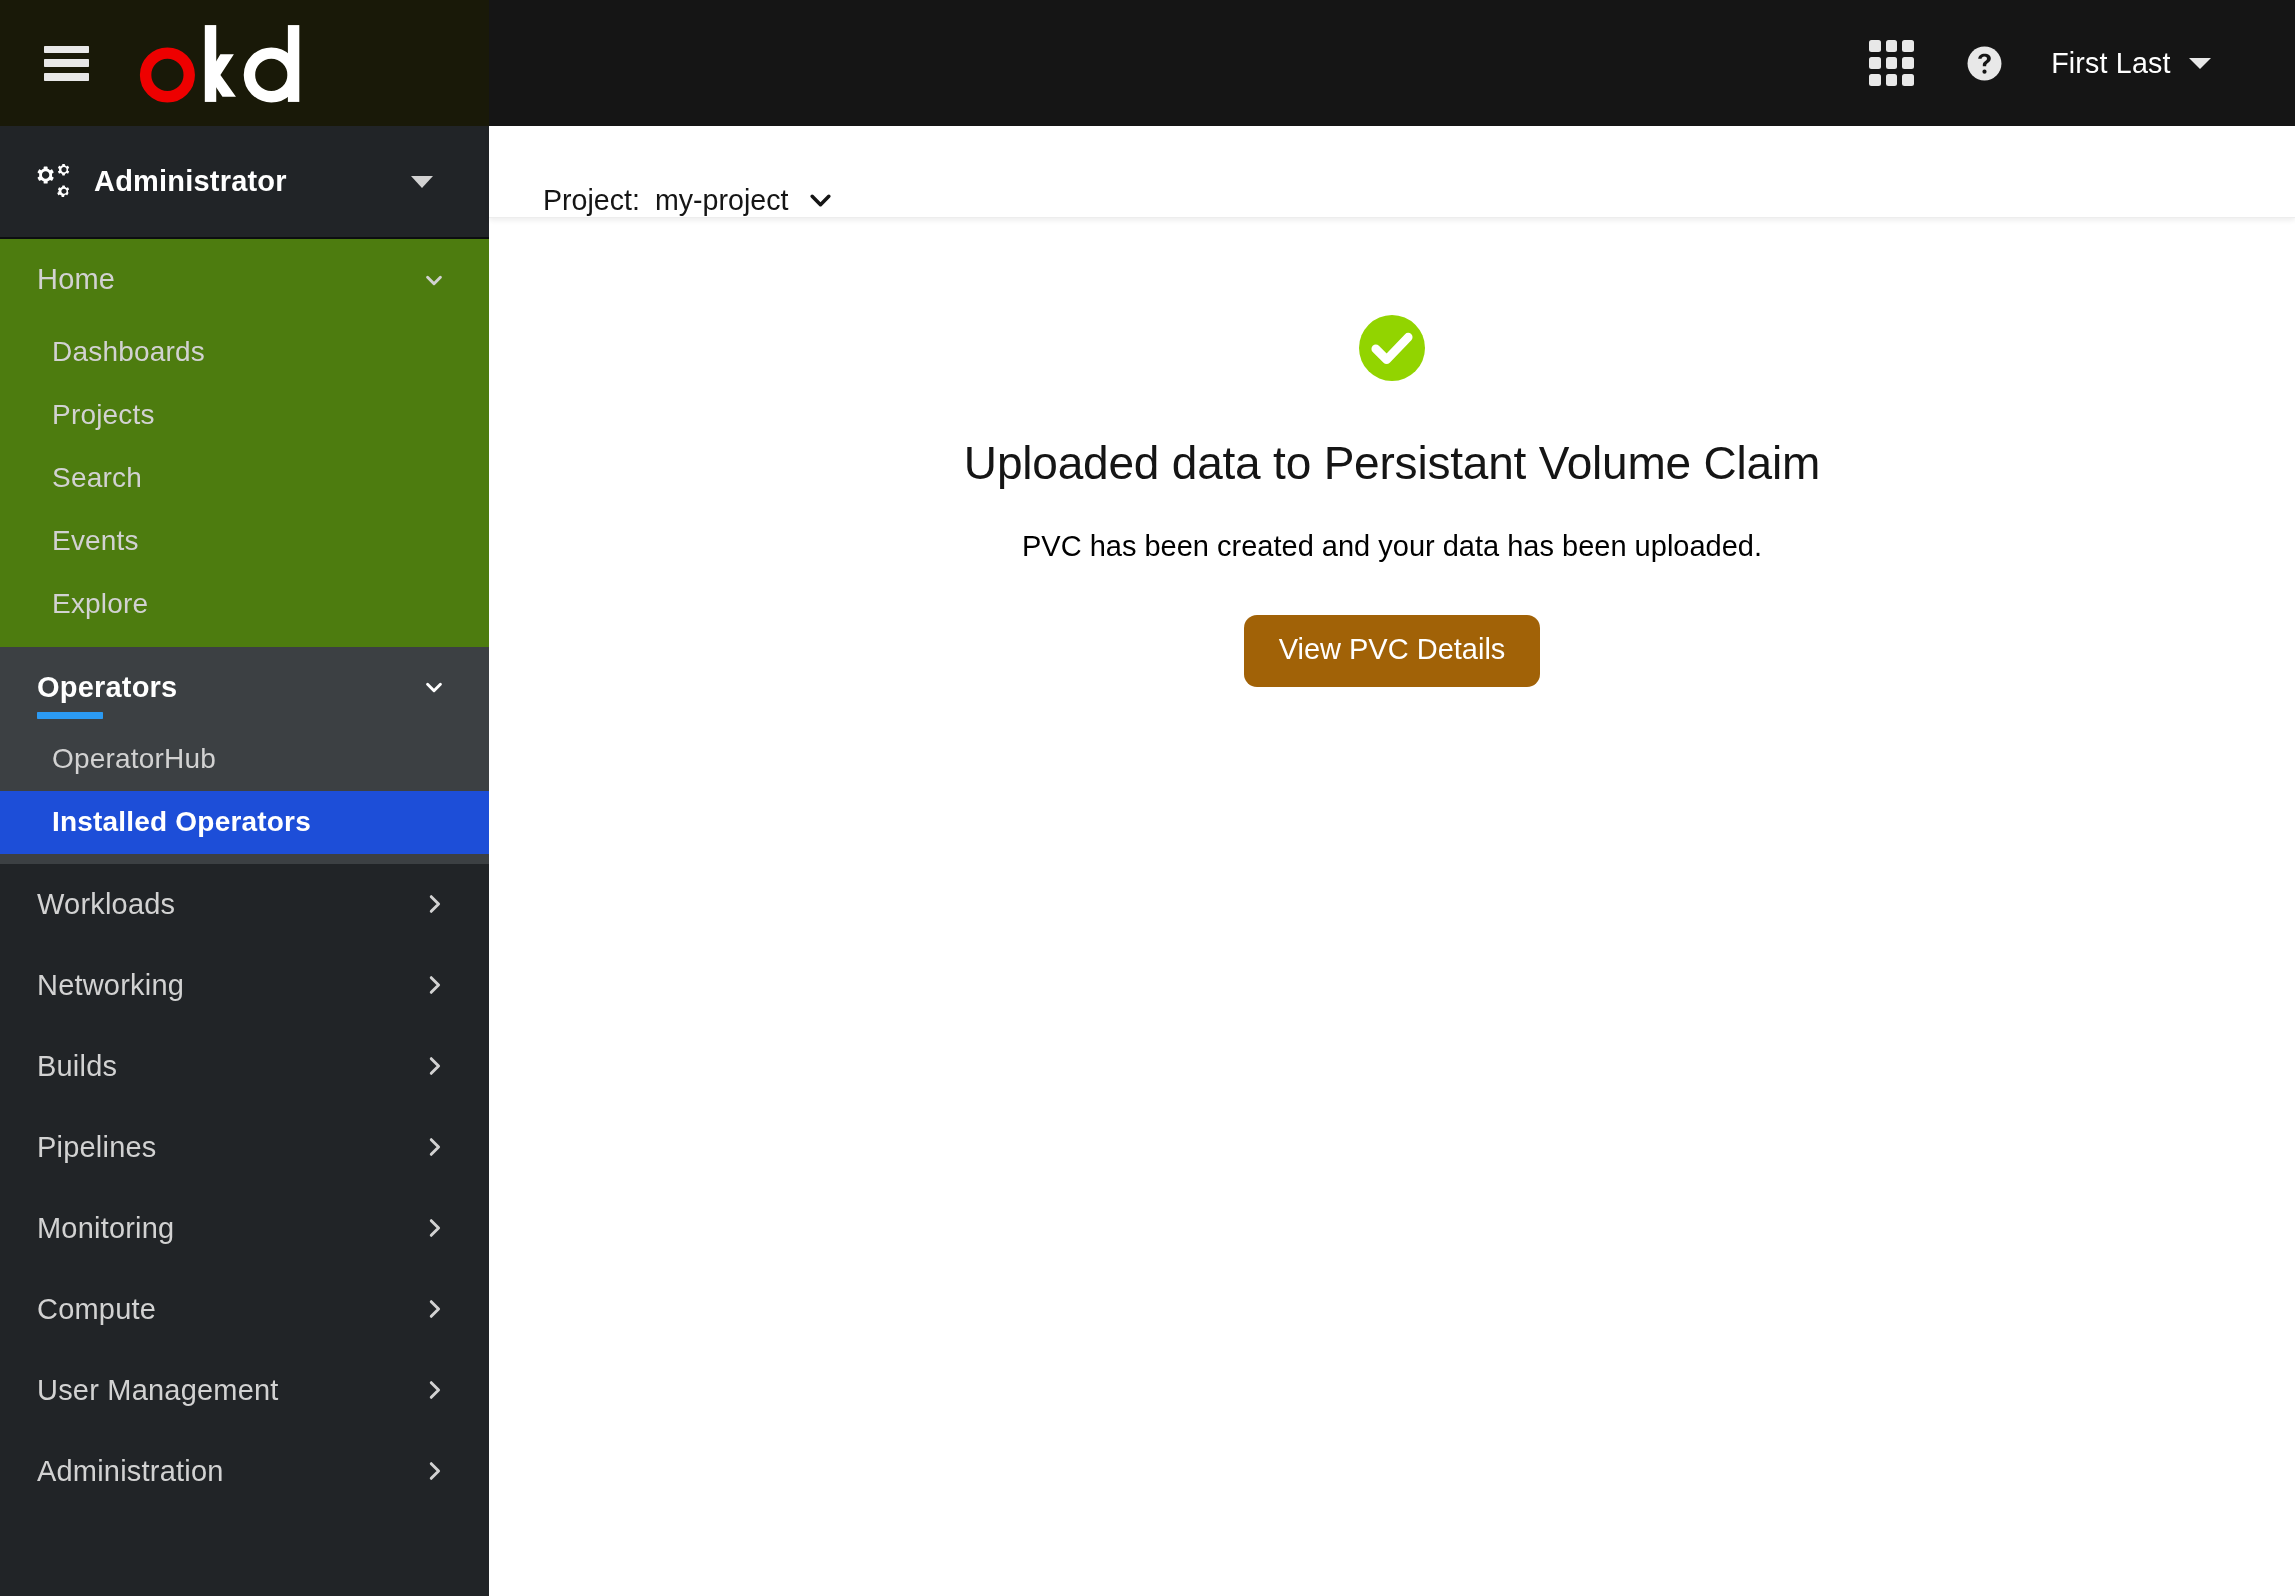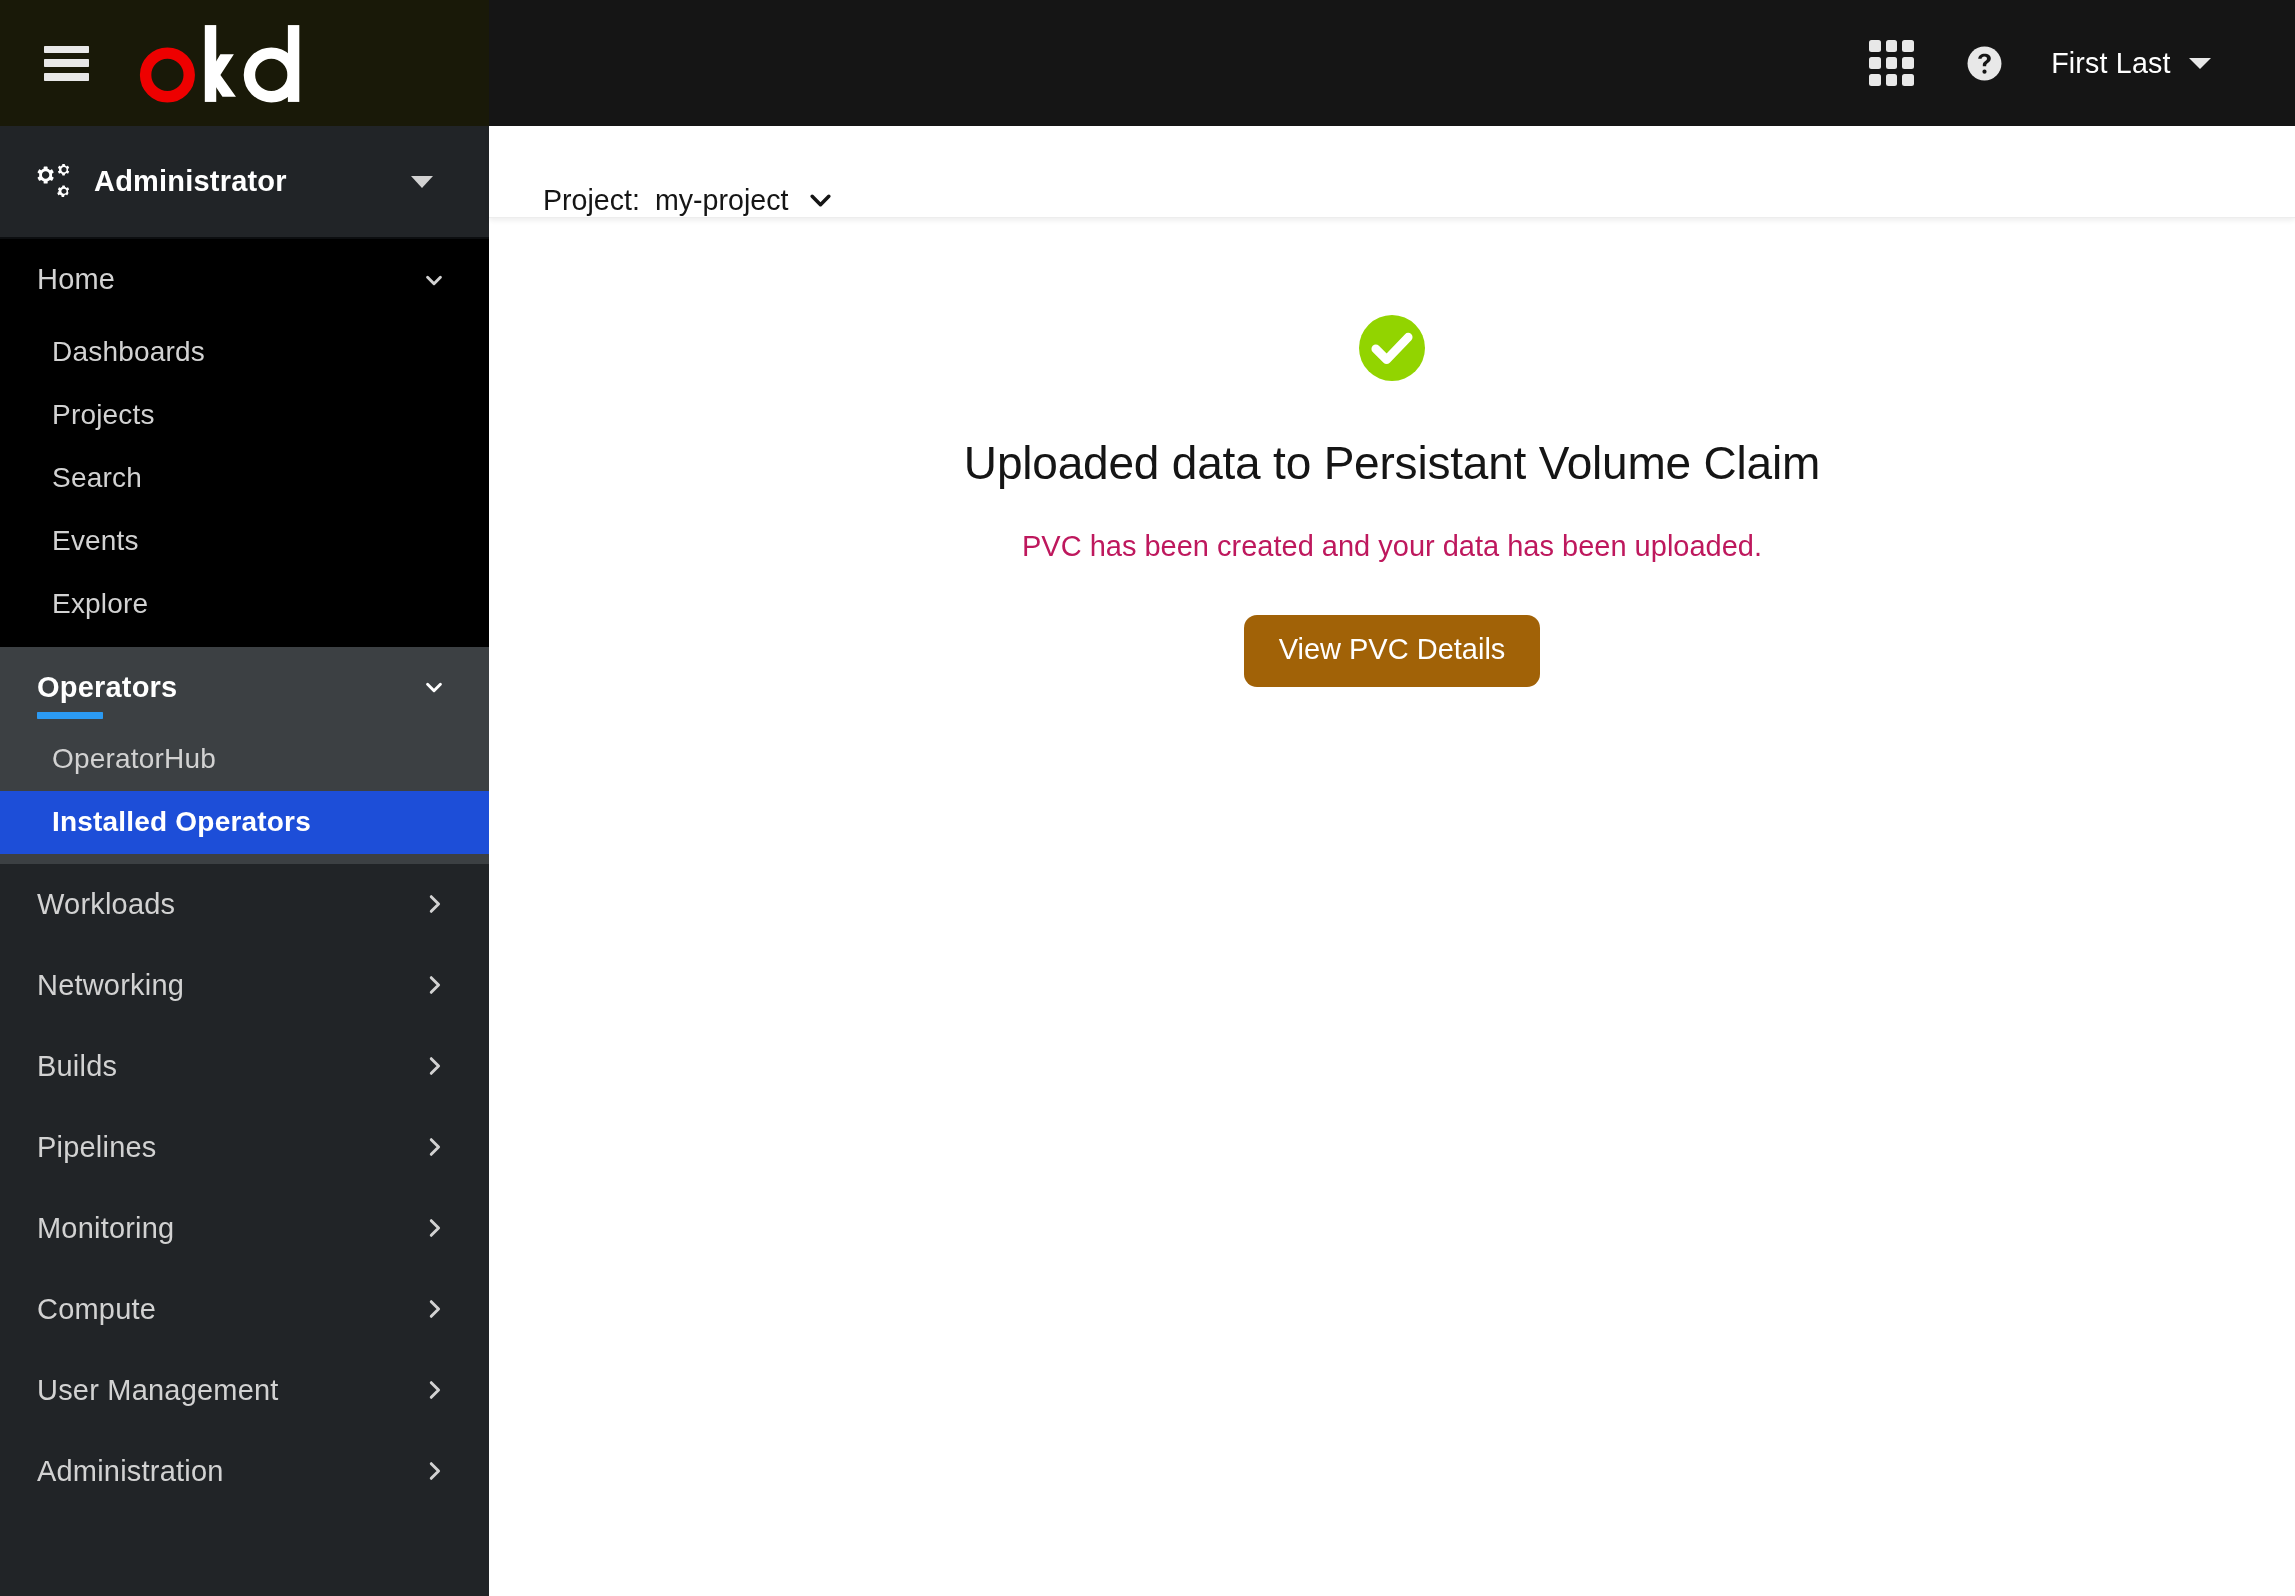--- a/index.html
+++ b/index.html
@@ -74,21 +74,21 @@
   }
   .persp-icon { width:37px; flex:0 0 37px; margin-right:20px; }
   .persp-label { flex:1; color:#ffffff; font-size:29px; font-weight:700; letter-spacing:0.2px; }
   .persp-caret {
     width:0;height:0;border-left:11px solid transparent;border-right:11px solid transparent;
     border-top:12.6px solid #d2d2d2;
   }
 
   .nav { flex:1; overflow:hidden; padding-top:0; }
 
-  .nav-section.expanded { background:#000000; }
+  .nav-section.expanded { background:#4d7c0f; }
   .nav-section.highlighted { background:#3c4043; }
 
   .nav-header {
     display:flex; align-items:center;
     height:81px; padding:0 44px 0 37px;
     cursor:pointer; position:relative;
   }
   .nav-header .label { flex:1; font-size:29px; color:#d2d2d2; letter-spacing:0.2px; }
   .nav-section.highlighted .nav-header .label { color:#ffffff; font-weight:700; }
   .nav-header .chev { width:22px; height:22px; flex:0 0 22px; display:block; }
@@ -127,21 +127,21 @@
     flex:1; background:#ffffff;
     display:flex; flex-direction:column; align-items:center;
     padding-top:94px;
   }
   .status-icon { width:72px; height:72px; margin-bottom:52px; }
   .status-title {
     font-size:46px; color:#151515; font-weight:400;
     letter-spacing:-0.2px; margin-bottom:40px; text-align:center;
   }
   .status-desc {
-    font-size:29px; color:#be185d; font-weight:400;
+    font-size:29px; color:#000000; font-weight:400;
     margin-bottom:52px; text-align:left;
   }
   .primary-btn {
     background:#a16207; color:#ffffff;
     font-size:29px; font-family:"Liberation Sans", sans-serif;
     border:0; border-radius:13px;
     padding:20px 35px 23px;
     cursor:pointer; line-height:1;
   }
 </style>

